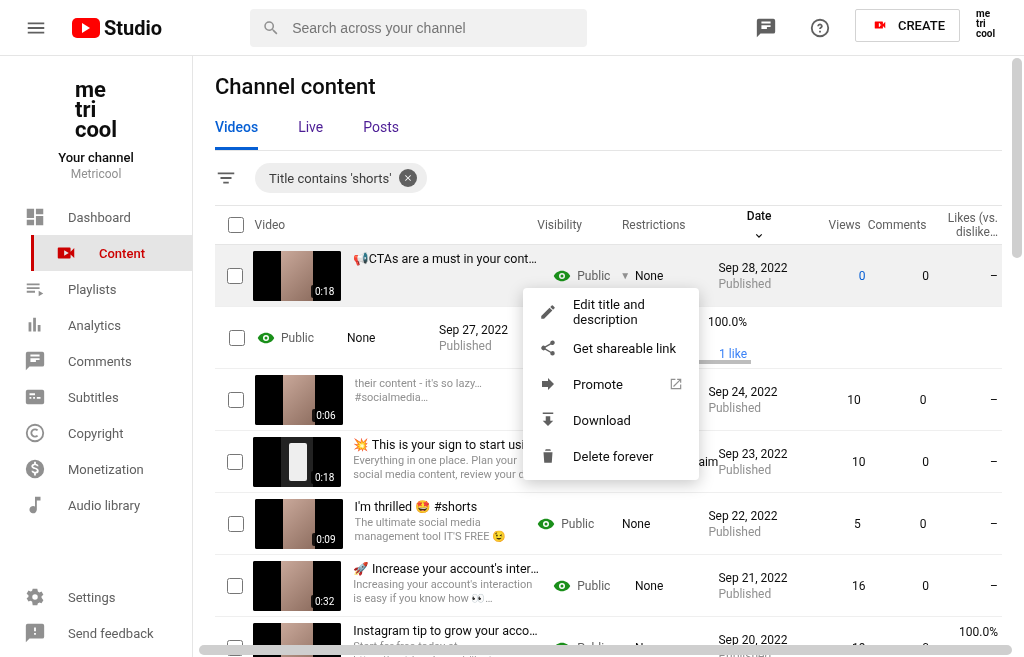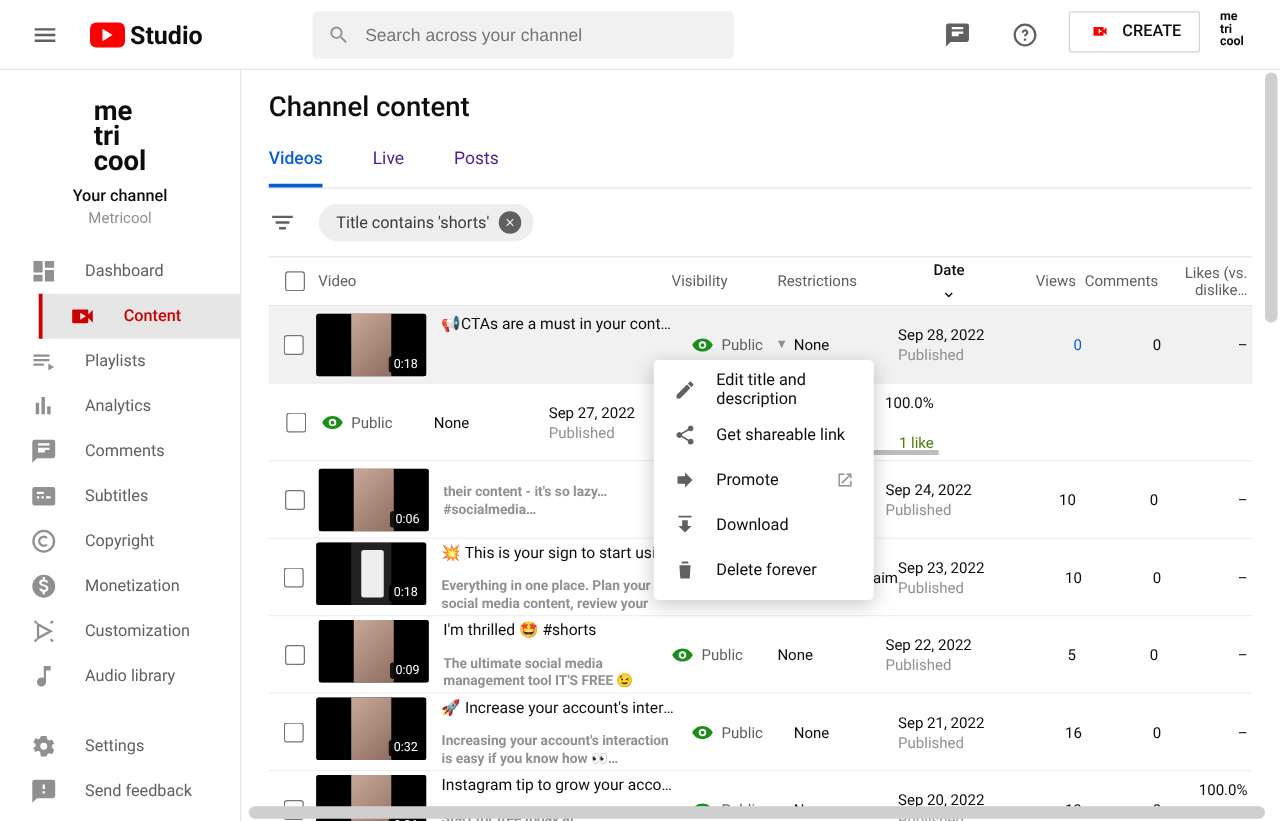--- a/index.html
+++ b/index.html
@@ -64,28 +64,28 @@
   .thumb { width:88px; height:50px; background:#111; position:relative; border-radius:2px; overflow:hidden; flex:none; }
   .thumb .side { position:absolute; top:0; bottom:0; width:28px; background:#000; }
   .thumb .side.l { left:0; } .thumb .side.r { right:0; }
   .thumb .center { position:absolute; left:28px; right:28px; top:0; bottom:0; background:linear-gradient(135deg,#c9a89a,#8e6e60); }
   .thumb.phone .center { background:#222; }
   .thumb.phone .phone { position:absolute; left:36px; top:6px; width:18px; height:38px; background:#eee; border-radius:2px; }
   .dur { position:absolute; right:3px; bottom:3px; background:rgba(0,0,0,.85); color:#fff; font-size:10px; padding:1px 4px; border-radius:2px; }
   .vcell { display:flex; gap:12px; align-items:flex-start; }
   .vtext { overflow:hidden; }
   .vtitle { font-size:12.5px; color:#0d0d0d; white-space:nowrap; overflow:hidden; text-overflow:ellipsis; max-width:198px; }
-  .vdesc { font-size:11px; color:#909090; margin-top:12px; line-height:14px; max-height:28px; overflow:hidden;font-weight:bold; }
+  .vdesc { font-size:11px; color:#909090; margin-top:2px; line-height:14px; max-height:28px; overflow:hidden; }
   .vis { display:flex; align-items:center; gap:6px; color:#606060; }
   .eye { color:#1a8f1a; }
   .caret { color:#909090; font-size:10px; margin-left:4px; }
   .date-cell .d { color:#0d0d0d; }
   .date-cell .s { color:#909090; margin-top:2px; }
   .link { color:#065fd4; }
-  .likes-cell .sub { color:#4d7c0f; margin-top:18px; }
+  .likes-cell .sub { color:#3b82f6; margin-top:18px; }
 
   
   .ctx { position:absolute; left:330px; top:232px; width:176px; background:#fff; border-radius:4px; box-shadow:0 4px 16px rgba(0,0,0,.22); padding:6px 0; z-index:30; }
   .ctx-item { display:flex; align-items:center; gap:16px; height:36px; padding:0 16px; font-size:13px; color:#0d0d0d; cursor:pointer; }
   .ctx-ico { width:18px; color:#606060; display:flex; }
   .ctx-ext { margin-left:auto; color:#909090; }
 
   
   .vscroll { position:absolute; right:2px; top:2px; width:10px; height:200px; background:#cfcfcf; border-radius:5px; }
   .hscroll { position:absolute; left:6px; right:12px; bottom:2px; height:10px; background:#cfcfcf; border-radius:5px; }
@@ -193,26 +193,20 @@
           <span>Copyright</span>
         </div>
         <div class="nav-item">
           <svg class="nav-ico" viewBox="0 0 24 24" fill="currentColor">
             <path d="M12 2a10 10 0 1010 10A10 10 0 0012 2zm1 15v2h-2v-2a4 4 0 01-3-3h2a2 2 0 002 1c1 0 2-.4 2-1.3 0-.8-.8-1.1-2.5-1.6S8 10.8 8 9a3 3 0 013-2.8V4h2v2.2A3.6 3.6 0 0116 9h-2c0-.7-.7-1.2-2-1.2S10 8.5 10 9c0 .8.9 1.1 2.5 1.5S16 11.7 16 13.7A3 3 0 0113 17z"></path>
           </svg>
           <span>Monetization</span>
         </div>
         <div class="nav-item">
           <svg class="nav-ico" viewBox="0 0 24 24" fill="currentColor">
-            <path d="M7 18l11-6L7 6zm-3 3l2-2m14 2l-2-2M4 3l2 2M20 3l-2 2" stroke="currentColor" stroke-width="2" fill="none"></path>
-          </svg>
-          <span>Customization</span>
-        </div>
-        <div class="nav-item">
-          <svg class="nav-ico" viewBox="0 0 24 24" fill="currentColor">
             <path d="M12 3v10.55A4 4 0 1014 17V7h4V3z"></path>
           </svg>
           <span>Audio library</span>
         </div>
       </div>
     <div class="nav sidebar-bottom" id="nav-bottom">
         <div class="nav-item">
           <svg class="nav-ico" viewBox="0 0 24 24" fill="currentColor">
             <path d="M19.14 12.94a7.14 7.14 0 000-1.88l2-1.55-2-3.46-2.35.94a7.07 7.07 0 00-1.63-.94L14.5 3h-5l-.66 2.05a7.07 7.07 0 00-1.63.94L4.86 5 2.86 8.5l2 1.55a7.14 7.14 0 000 1.88l-2 1.55 2 3.46 2.35-.94a7.07 7.07 0 001.63.94L9.5 21h5l.66-2.05a7.07 7.07 0 001.63-.94l2.35.94 2-3.46zM12 15a3 3 0 113-3 3 3 0 01-3 3z"></path>
           </svg>

